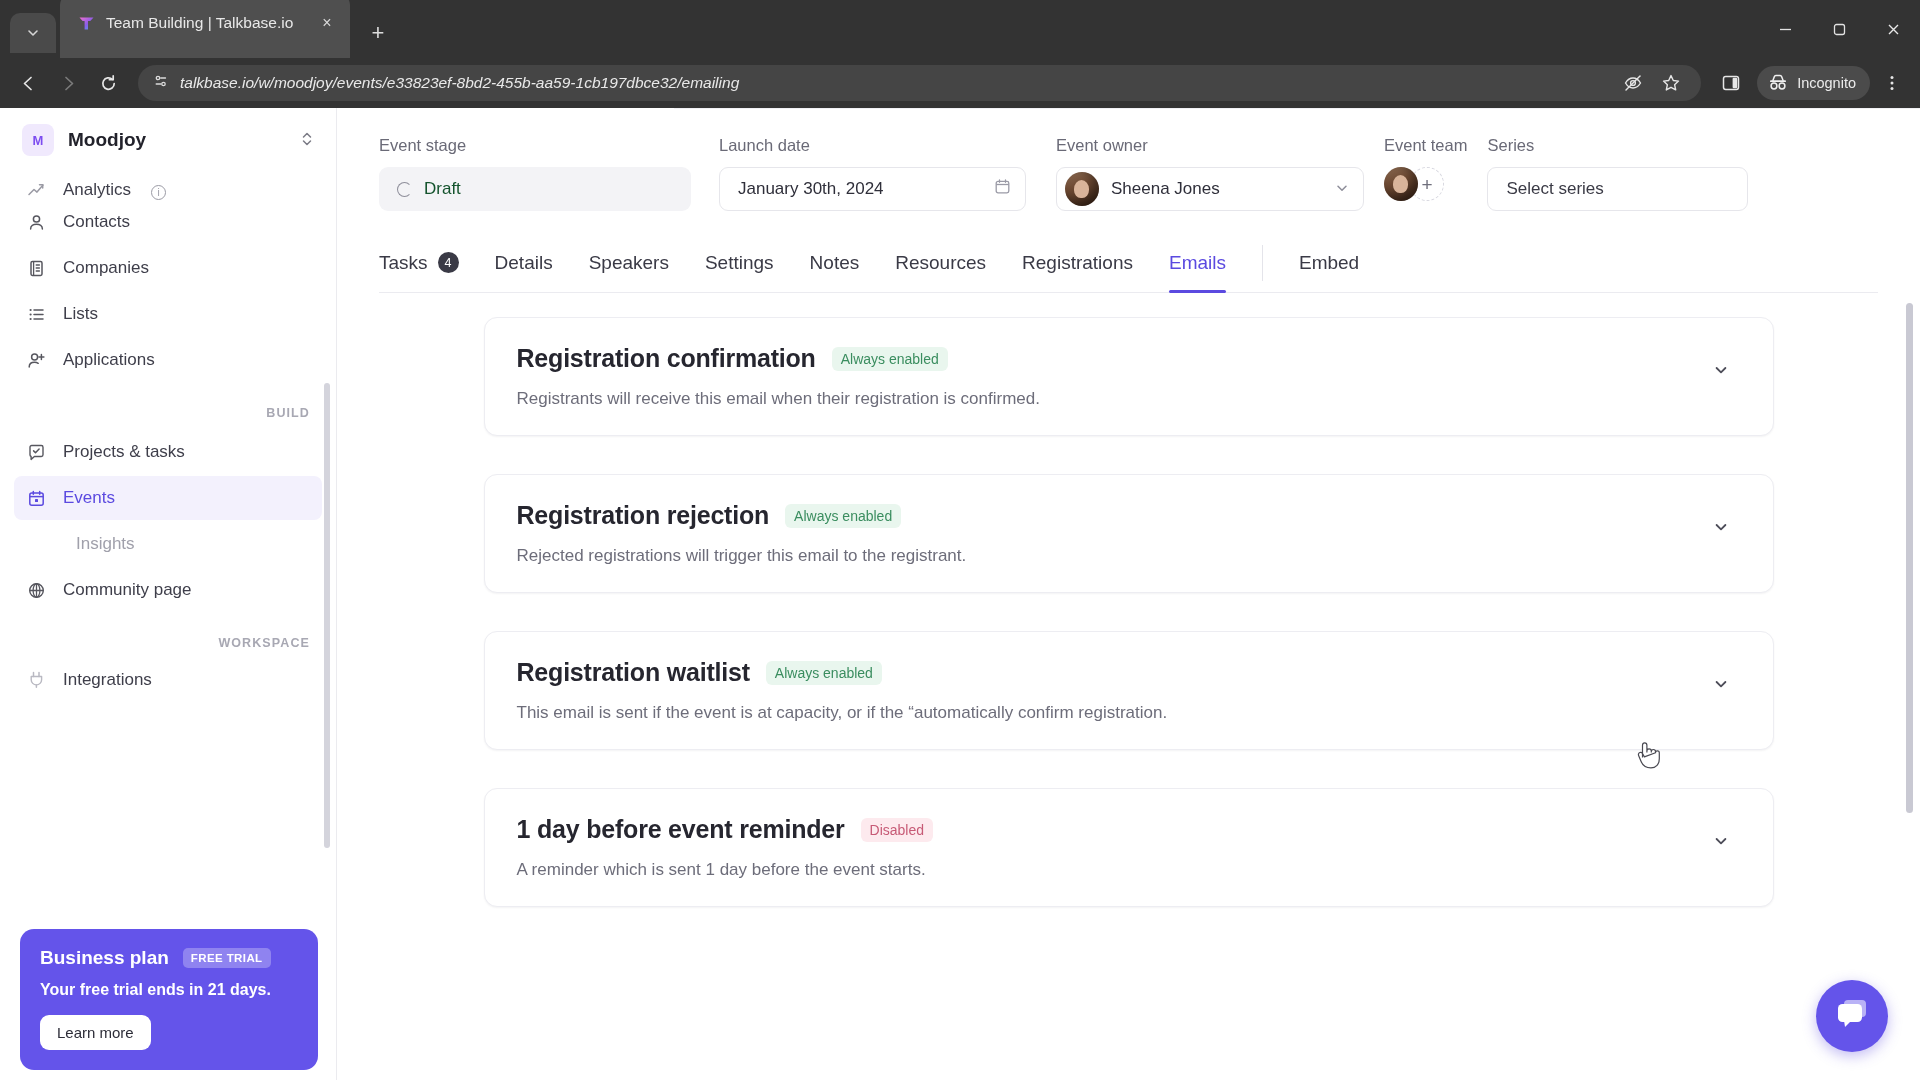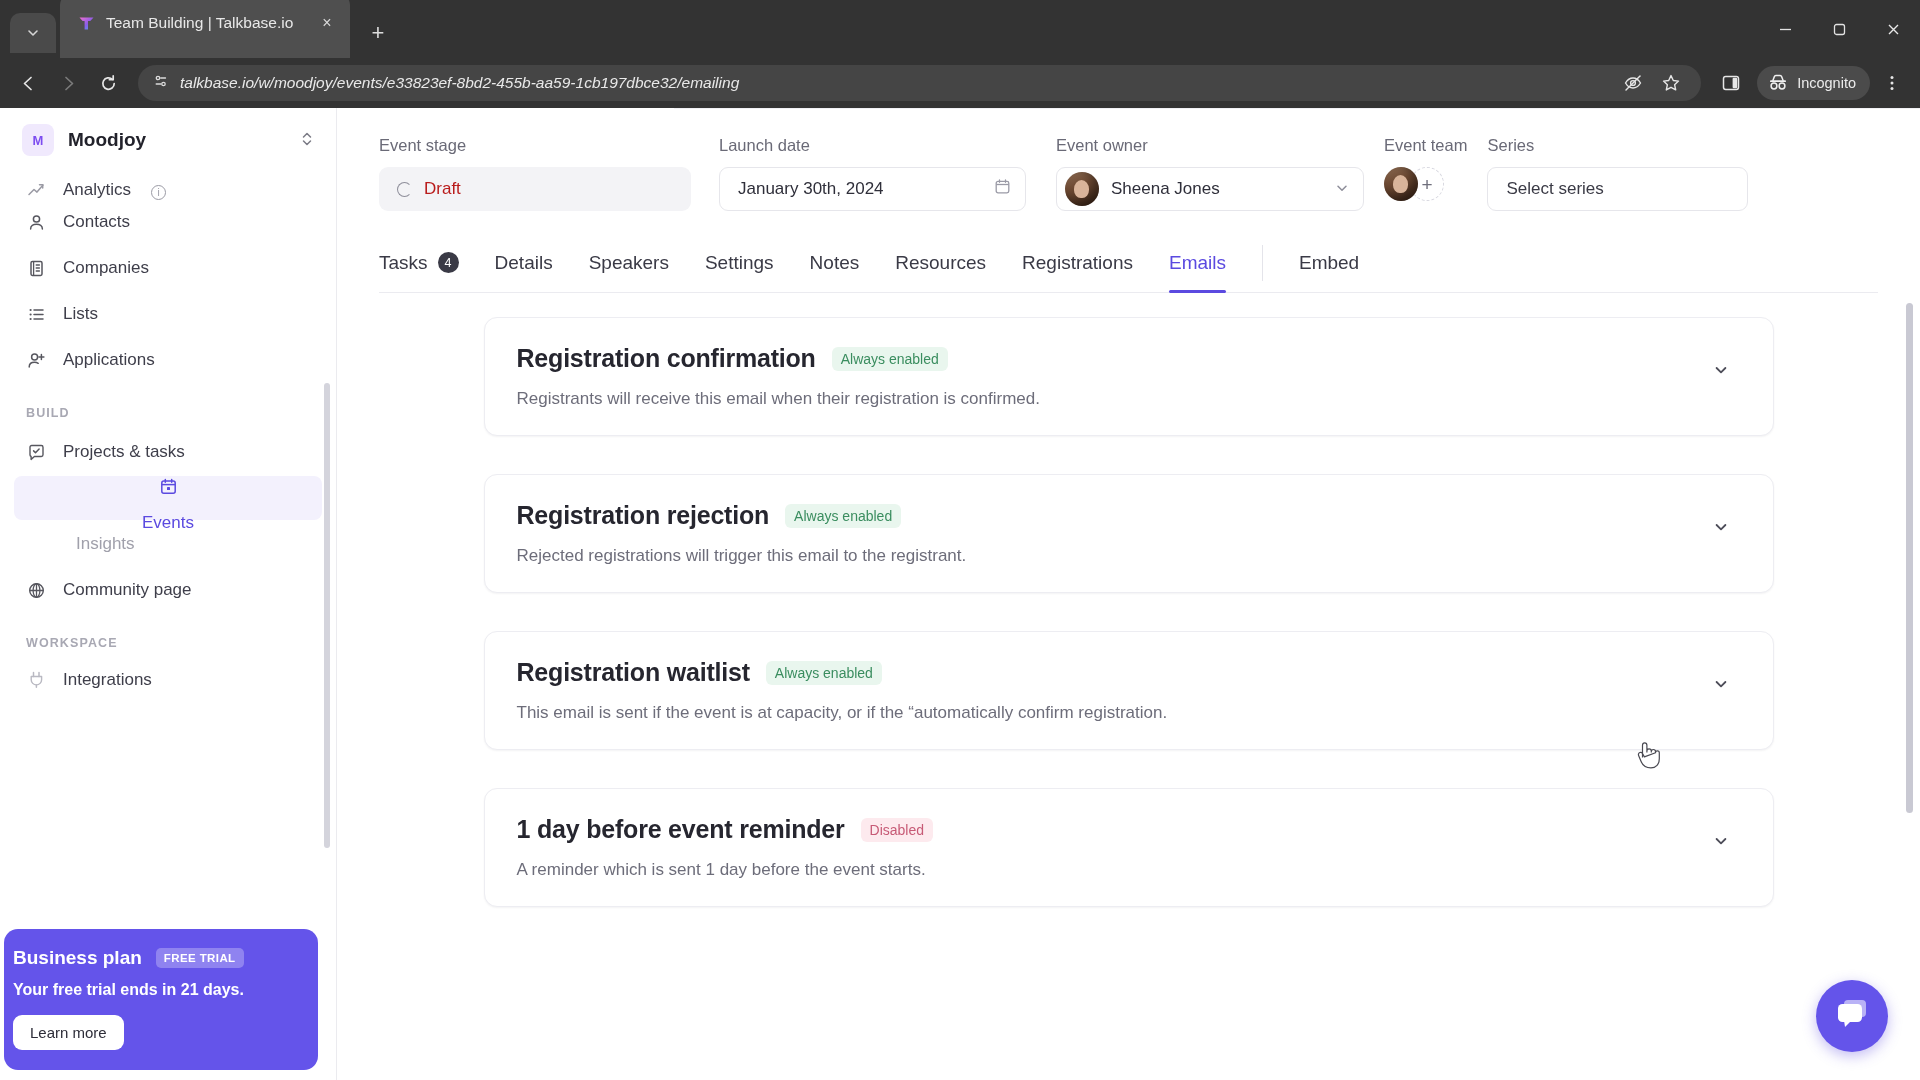--- a/index.html
+++ b/index.html
@@ -96,28 +96,28 @@
     padding: 16px 22px 12px 22px;
   }
   .ws-avatar {
     width: 32px; height: 32px; border-radius: 8px; background: #f0e9fd;
     color: #7c4df0; font-size: 13px; font-weight: bold;
     display: flex; align-items: center; justify-content: center;
   }
   .ws-name { flex: 1; font-size: 19px; color: #22222b; font-weight: 600; }
   .ws-caret { color: #7b7b86; font-size: 15px; line-height: 0.9; text-align: center; }
 
-  .nav-scroll { flex: 1; overflow: hidden; position: relative; padding-bottom: 8px; }
+  .nav-scroll { flex: 1; overflow: hidden; position: relative; padding-bottom: 8px; text-align: right; }
   .nav-item {
     display: flex; align-items: center; gap: 16px;
     height: 44px; margin: 2px 14px; padding: 0 12px; border-radius: 8px;
     font-size: 17px; color: #3e3e4a;
   }
   .nav-item .ico { width: 21px; height: 21px; flex: 0 0 21px; color: #57575f; display:flex; align-items:center; justify-content:center;}
-  .nav-item.active { background: #f3f1fd; color: #5b4ae0; font-weight: 500; flex-direction: column; }
+  .nav-item.active { background: #f3f1fd; color: #5b4ae0; font-weight: 500; }
   .nav-item.active .ico { color: #5b4ae0; }
   .nav-item.clipped { height: 30px; overflow: hidden; align-items: flex-end; margin-bottom: -2px; }
   .nav-sub {
     font-size: 17px; color: #a0a0ab; padding: 0 12px 0 62px;
     height: 44px; display: flex; align-items: center; margin: 0 14px;
   }
   .nav-section {
     font-size: 12.5px; letter-spacing: 1.1px; color: #a8a8b3;
     font-weight: 600; padding: 22px 26px 8px 26px;
   }
@@ -126,22 +126,22 @@
     border: 1.4px solid #9a9aa4; color: #9a9aa4; font-size: 10px;
     display: flex; align-items: center; justify-content: center; margin-left: 4px;
   }
 
   .sb-scrollbar {
     position: absolute; right: 6px; top: 275px; width: 6px; height: 465px;
     background: #d4d4dc; border-radius: 3px;
   }
 
   .promo {
-    position: absolute; left: 4px; right: 18px; bottom: 10px;
-    background: #6454ea; border-radius: 14px; padding: 18px 20px 20px 9px;
+    position: absolute; left: 20px; right: 18px; bottom: 10px;
+    background: #6454ea; border-radius: 14px; padding: 18px 20px 20px 20px;
     color: #fff;
   }
   .promo-top { display: flex; align-items: center; gap: 14px; }
   .promo-title { font-size: 19px; font-weight: bold; }
   .promo-badge {
     background: rgba(255,255,255,0.28); color: #fff; font-size: 11.5px;
     font-weight: bold; letter-spacing: 0.4px; border-radius: 5px; padding: 4px 8px;
   }
   .promo-sub { font-size: 16px; font-weight: bold; margin-top: 12px; }
   .promo-btn {
@@ -155,21 +155,21 @@
 
   .meta-row {
     display: flex; align-items: flex-start; gap: 0;
     padding: 28px 40px 22px 42px;
   }
   .meta-field { display: flex; flex-direction: column; }
   .meta-label { font-size: 16.5px; color: #6a6a77; margin-bottom: 12px; }
   .meta-stage {
     width: 312px; height: 44px; background: #f3f3f6; border-radius: 9px;
     display: flex; align-items: center; gap: 12px; padding: 0 18px;
-    font-size: 17px; color: #b91c1c;
+    font-size: 17px; color: #14532d;
   }
   .stage-dot {
     width: 15px; height: 15px; border-radius: 50%;
     border: 1.8px solid #8e8e9a; border-right-color: transparent;
   }
   .meta-date {
     width: 307px; height: 44px; background: #fff; border: 1px solid #e6e6eb;
     border-radius: 9px; display: flex; align-items: center; padding: 0 14px 0 18px;
     font-size: 17px; color: #2f2f3a; gap: 10px;
   }

